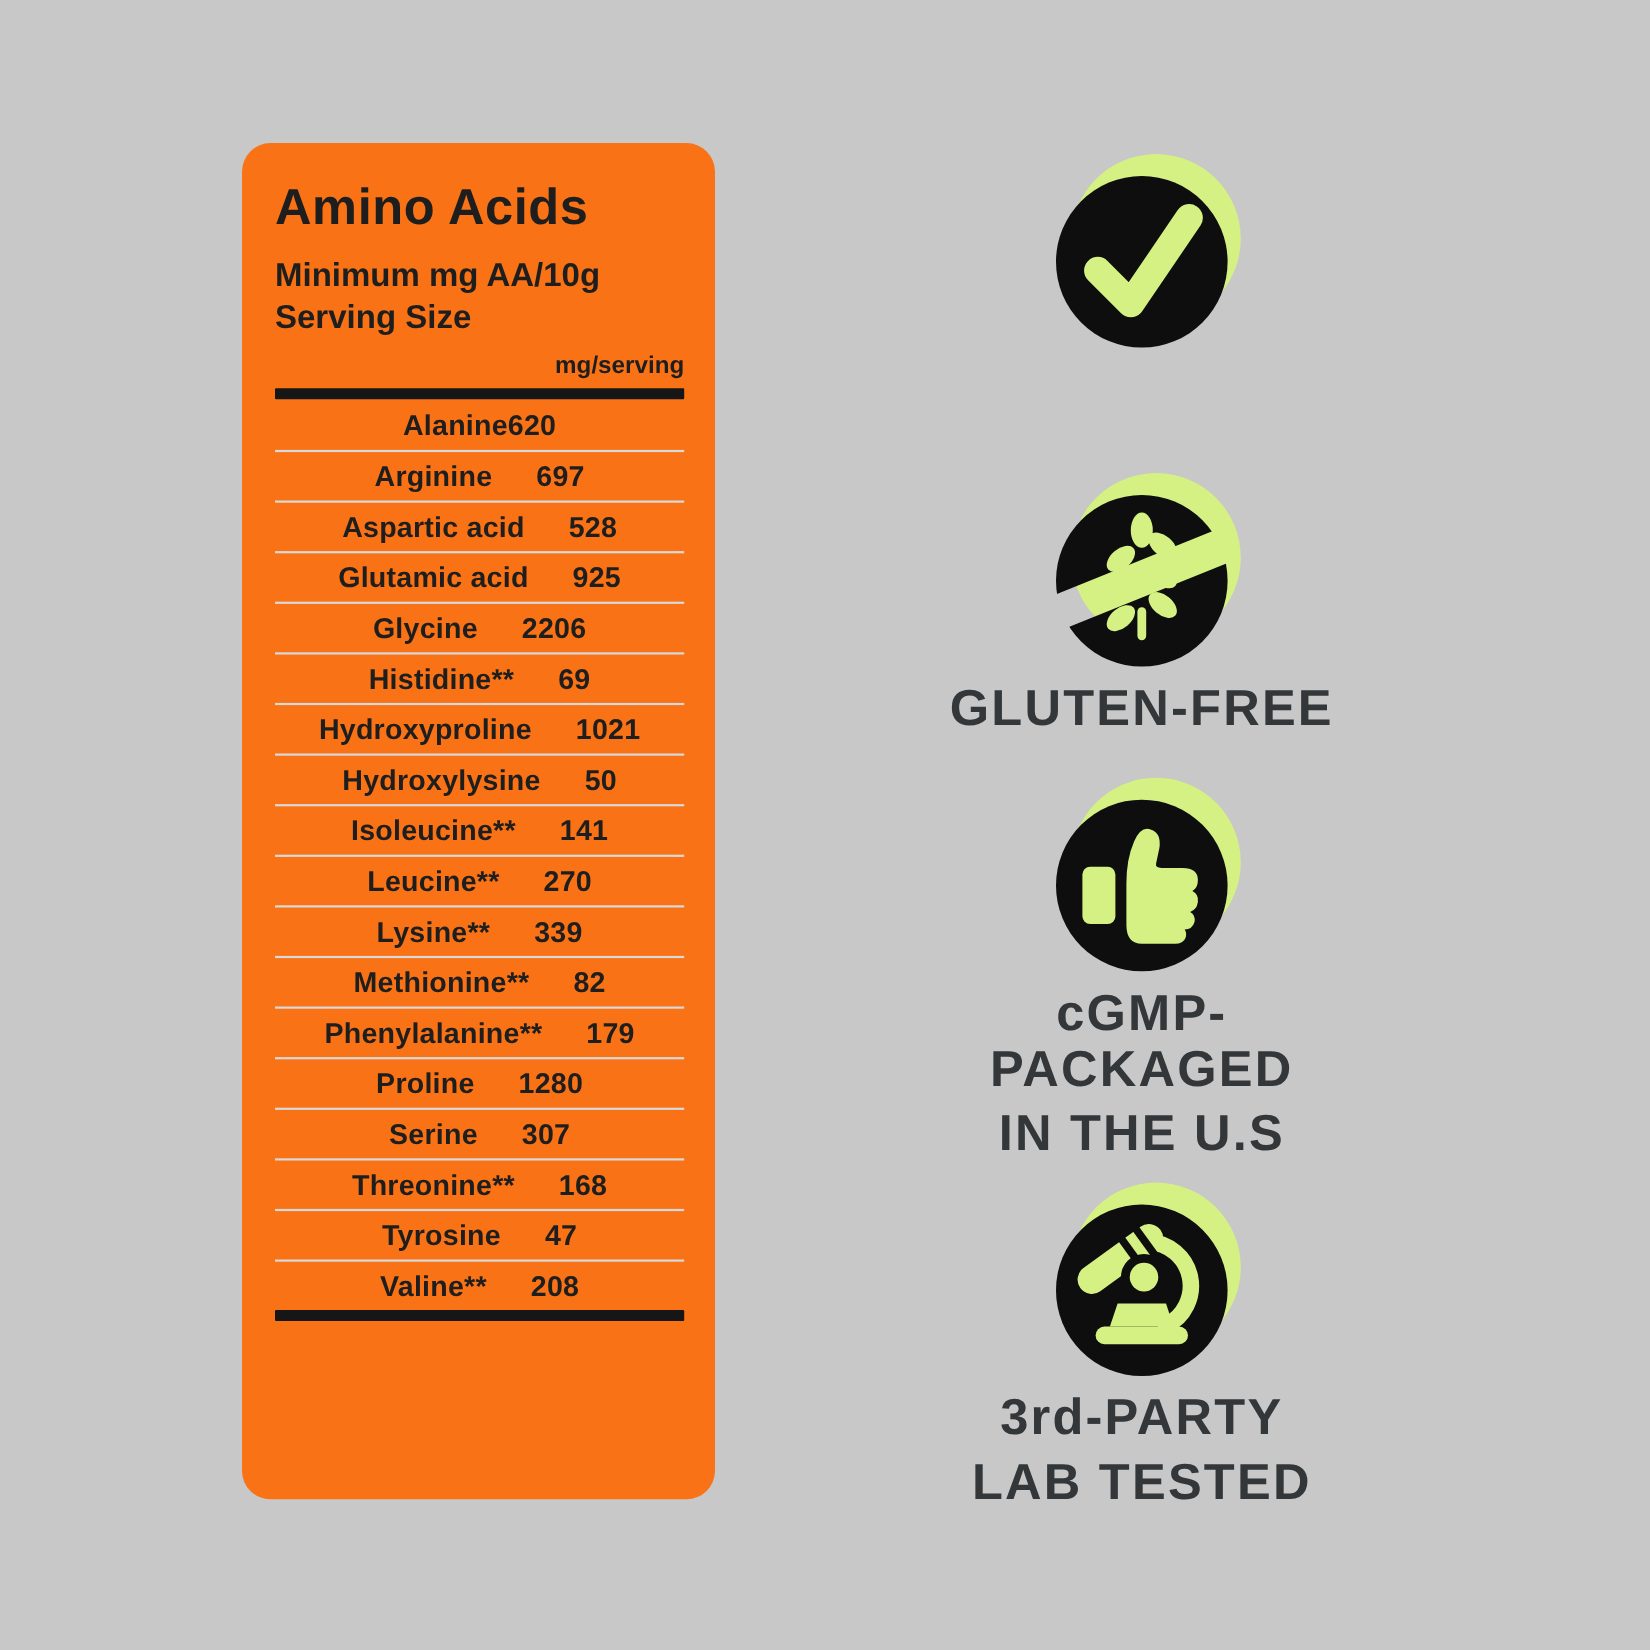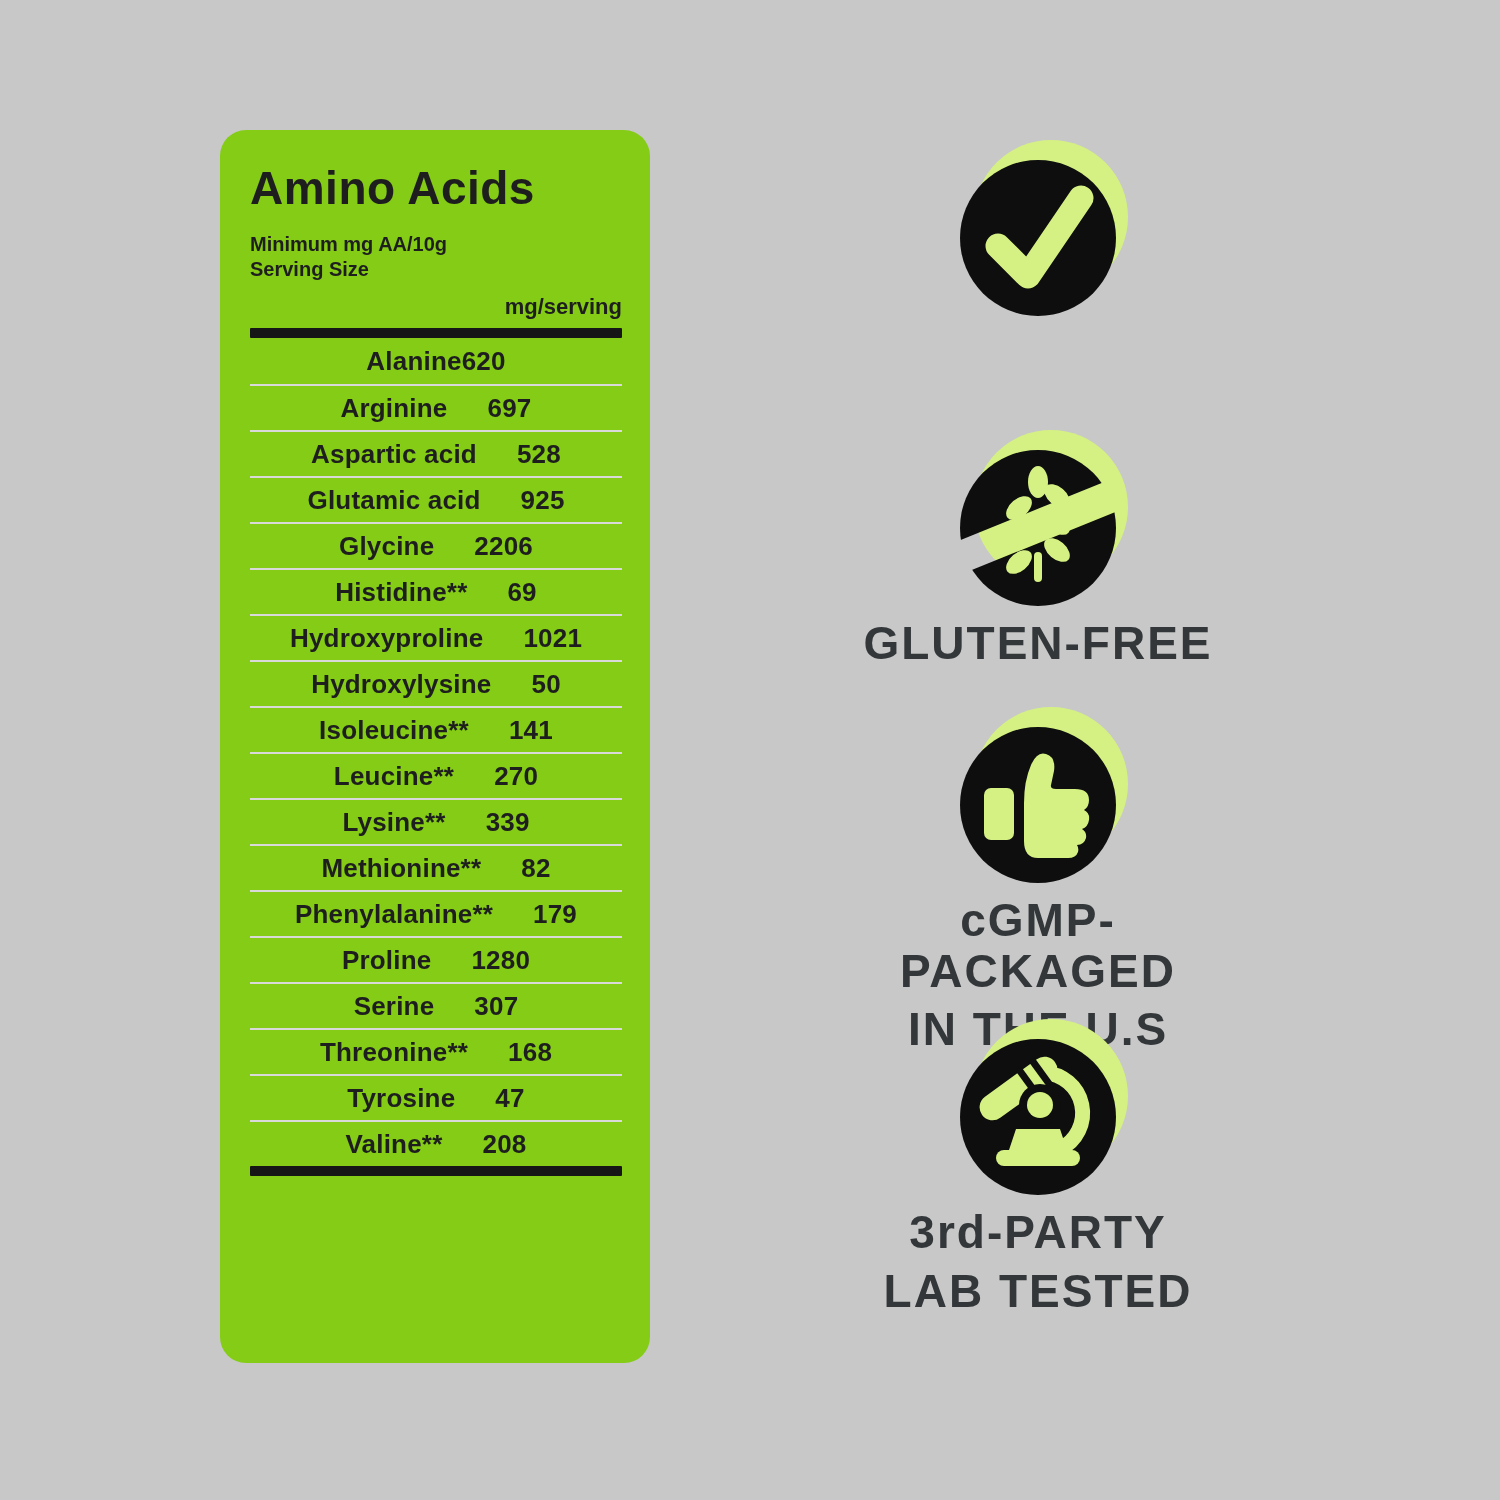--- a/index.html
+++ b/index.html
@@ -11,27 +11,27 @@
     --rule:#d9d9d9;
   }
   *{margin:0;padding:0;box-sizing:border-box;}
   html,body{width:1500px;height:1500px;}
   body{font-family:"Liberation Sans", sans-serif;background:var(--bg);}
   .stage{position:relative;width:1500px;height:1500px;background:var(--bg);overflow:hidden;}
 
   
   .card{
     position:absolute;left:220px;top:130px;width:430px;height:1233px;
-    background:#84cc16;border-radius:26px;padding:34px 28px 0 30px;
+    background:#f97316;border-radius:26px;padding:34px 28px 0 30px;
   }
   .card h1{
     font-size:46px;font-weight:800;letter-spacing:.5px;color:var(--ink);line-height:1.05;
   }
   .subtitle{
-    margin-top:20px;font-size:20px;font-weight:700;color:var(--ink);line-height:1.25;
+    margin-top:20px;font-size:30px;font-weight:700;color:var(--ink);line-height:1.25;
   }
   .unit-row{
     margin-top:12px;margin-bottom:8px;text-align:right;
     font-size:22px;font-weight:700;color:var(--ink);
   }
   .bar{height:10px;background:#161616;border-radius:1px;}
   .rows{width:100%;}
   .row{
     display:flex;justify-content:center;align-items:center;
     height:46px;
@@ -49,21 +49,21 @@
   .badge svg{display:block;margin:0 auto;}
   .badge-label{
     display:block;margin-top:8px;
     font-size:46px;font-weight:700;letter-spacing:2px;
     color:var(--badge-ink);line-height:1.1;
   }
   .badge-label:empty{display:none;}
   .b1{top:134px;}
   .b2{top:424px;}
   .b3{top:701px;}
-  .b4{top:1013px;}
+  .b4{top:1069px;}
 </style>
 </head>
 <body>
 
 <div class="stage">
 
   <section class="card">
     <h1>Amino Acids</h1>
     <p class="subtitle"><span>Minimum mg AA/10g</span><br><span>Serving Size</span></p>
     <div class="unit-row">mg/serving</div>

